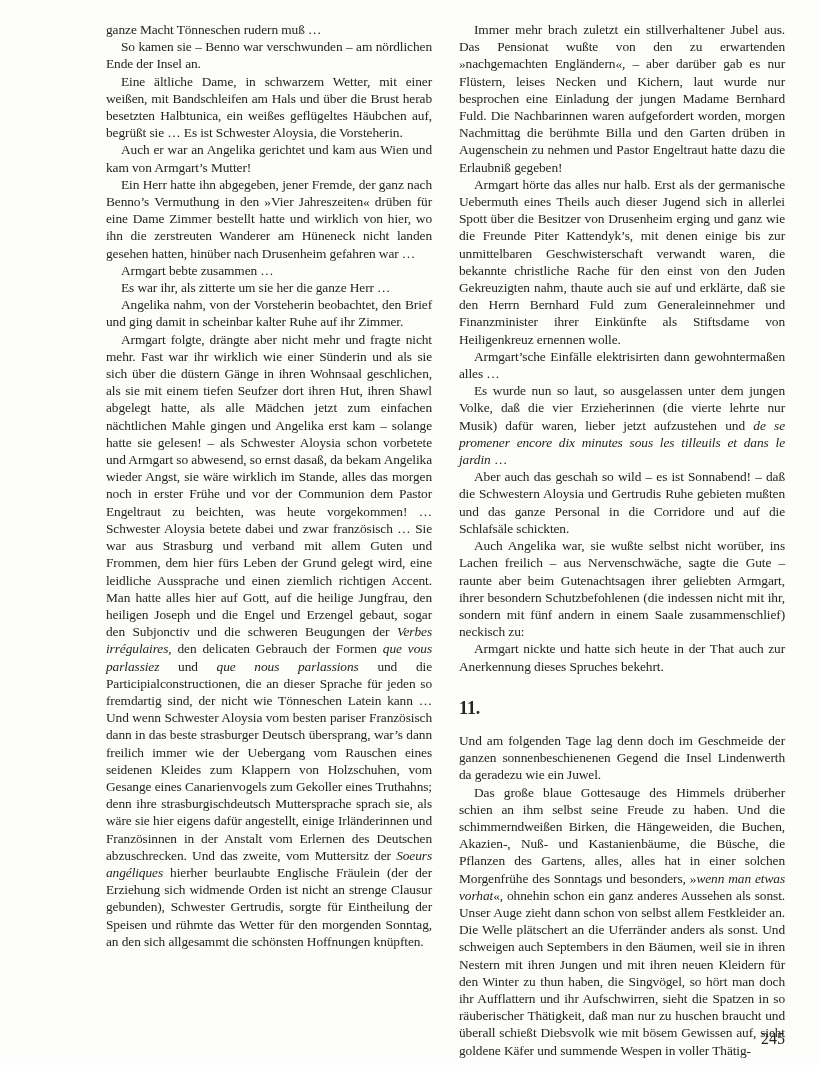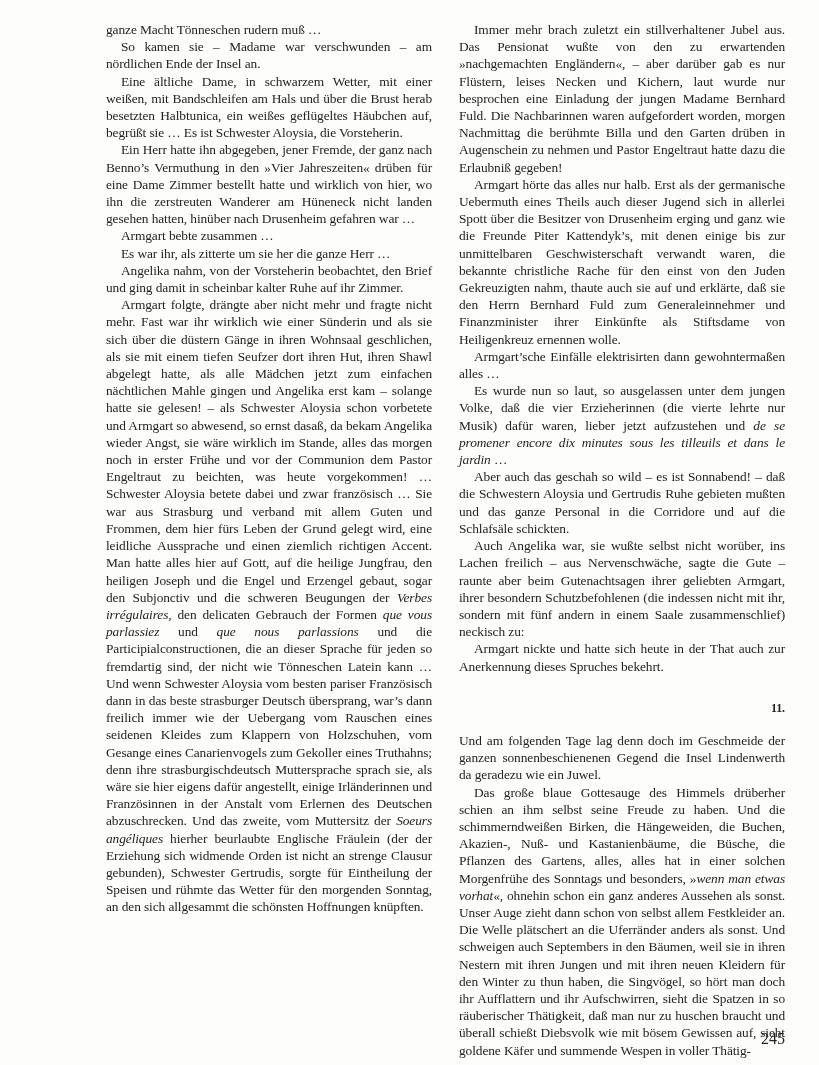--- a/index.html
+++ b/index.html
@@ -40,44 +40,45 @@
   }
   .para.noindent {
     text-indent: 0;
   }
   .para i {
     font-style: italic;
   }
   .chapter-heading {
     margin: 25px 0 15px 0;
     padding: 0;
-    text-align: right;
-    font-size: 12px;
+    text-align: left;
+    font-size: 18px;
     font-weight: bold;
     line-height: 17.2px;
     text-indent: 0;
   }
   .page-number {
     position: absolute;
     right: 34px;
     bottom: 17px;
     font-size: 16px;
     color: #232323;
   }
 </style>
 </head>
 <body>
 
 <div class="page">
   <div class="textblock">
 
     <div class="col">
       <p class="para noindent"><span>ganze Macht Tönneschen rudern muß …</span></p>
-      <p class="para"><span>So kamen sie – Madame war verschwunden – am nördlichen Ende der Insel an.</span></p>
+      <p class="para"><span>So kamen sie – Benno war verschwunden – am nördlichen Ende der Insel an.</span></p>
       <p class="para"><span>Eine ältliche Dame, in schwarzem Wetter, mit einer weißen, mit Bandschleifen am Hals und über die Brust herab besetzten Halbtunica, ein weißes geflügeltes Häubchen auf, begrüßt sie … Es ist Schwester Aloysia, die Vorsteherin.</span></p>
+      <p class="para"><span>Auch er war an Angelika gerichtet und kam aus Wien und kam von Armgart’s Mutter!</span></p>
       <p class="para"><span>Ein Herr hatte ihn abgegeben, jener Fremde, der ganz nach Benno’s Vermuthung in den »Vier Jahreszeiten« drüben für eine Dame Zimmer bestellt hatte und wirklich von hier, wo ihn die zerstreuten Wanderer am Hüneneck nicht landen gesehen hatten, hinüber nach Drusenheim gefahren war …</span></p>
       <p class="para"><span>Armgart bebte zusammen …</span></p>
       <p class="para"><span>Es war ihr, als zitterte um sie her die ganze Herr …</span></p>
       <p class="para"><span>Angelika nahm, von der Vorsteherin beobachtet, den Brief und ging damit in scheinbar kalter Ruhe auf ihr Zimmer.</span></p>
       <p class="para"><span>Armgart folgte, drängte aber nicht mehr und fragte nicht mehr. Fast war ihr wirklich wie einer Sünderin und als sie sich über die düstern Gänge in ihren Wohnsaal geschlichen, als sie mit einem tiefen Seufzer dort ihren Hut, ihren Shawl abgelegt hatte, als alle Mädchen jetzt zum einfachen nächtlichen Mahle gingen und Angelika erst kam – solange hatte sie gelesen! – als Schwester Aloysia schon vorbetete und Armgart so abwesend, so ernst dasaß, da bekam Angelika wieder Angst, sie wäre wirklich im Stande, alles das morgen noch in erster Frühe und vor der Communion dem Pastor Engeltraut zu beichten, was heute vorgekommen! … Schwester Aloysia betete dabei und zwar französisch … Sie war aus Strasburg und verband mit allem Guten und Frommen, dem hier fürs Leben der Grund gelegt wird, eine leidliche Aussprache und einen ziemlich richtigen Accent. Man hatte alles hier auf Gott, auf die heilige Jungfrau, den heiligen Joseph und die Engel und Erzengel gebaut, sogar den Subjonctiv und die schweren Beugungen der </span><i>Verbes irrégulaires,</i><span> den delicaten Gebrauch der Formen </span><i>que vous parlassiez</i><span> und </span><i>que nous parlassions</i><span> und die Participialconstructionen, die an dieser Sprache für jeden so fremdartig sind, der nicht wie Tönneschen Latein kann … Und wenn Schwester Aloysia vom besten pariser Französisch dann in das beste strasburger Deutsch übersprang, war’s dann freilich immer wie der Uebergang vom Rauschen eines seidenen Kleides zum Klappern von Holzschuhen, vom Gesange eines Canarienvogels zum Gekoller eines Truthahns; denn ihre strasburgischdeutsch Muttersprache sprach sie, als wäre sie hier eigens dafür angestellt, einige Irländerinnen und Französinnen in der Anstalt vom Erlernen des Deutschen abzuschrecken. Und das zweite, vom Muttersitz der </span><i>Soeurs angéliques</i><span> hierher beurlaubte Englische Fräulein (der der Erziehung sich widmende Orden ist nicht an strenge Clausur gebunden), Schwester Gertrudis, sorgte für Eintheilung der Speisen und rühmte das Wetter für den morgenden Sonntag, an den sich allgesammt die schönsten Hoffnungen knüpften.</span></p>
     </div>
 
     <div class="col">
       <p class="para"><span>Immer mehr brach zuletzt ein stillverhaltener Jubel aus. Das Pensionat wußte von den zu erwartenden »nachgemachten Engländern«, – aber darüber gab es nur Flüstern, leises Necken und Kichern, laut wurde nur besprochen eine Einladung der jungen Madame Bernhard Fuld. Die Nachbarinnen waren aufgefordert worden, morgen Nachmittag die berühmte Billa und den Garten drüben in Augenschein zu nehmen und Pastor Engeltraut hatte dazu die Erlaubniß gegeben!</span></p>
       <p class="para"><span>Armgart hörte das alles nur halb. Erst als der germanische Uebermuth eines Theils auch dieser Jugend sich in allerlei Spott über die Besitzer von Drusenheim erging und ganz wie die Freunde Piter Kattendyk’s, mit denen einige bis zur unmittelbaren Geschwisterschaft verwandt waren, die bekannte christliche Rache für den einst von den Juden Gekreuzigten nahm, thaute auch sie auf und erklärte, daß sie den Herrn Bernhard Fuld zum Generaleinnehmer und Finanzminister ihrer Einkünfte als Stiftsdame von Heiligenkreuz ernennen wolle.</span></p>

